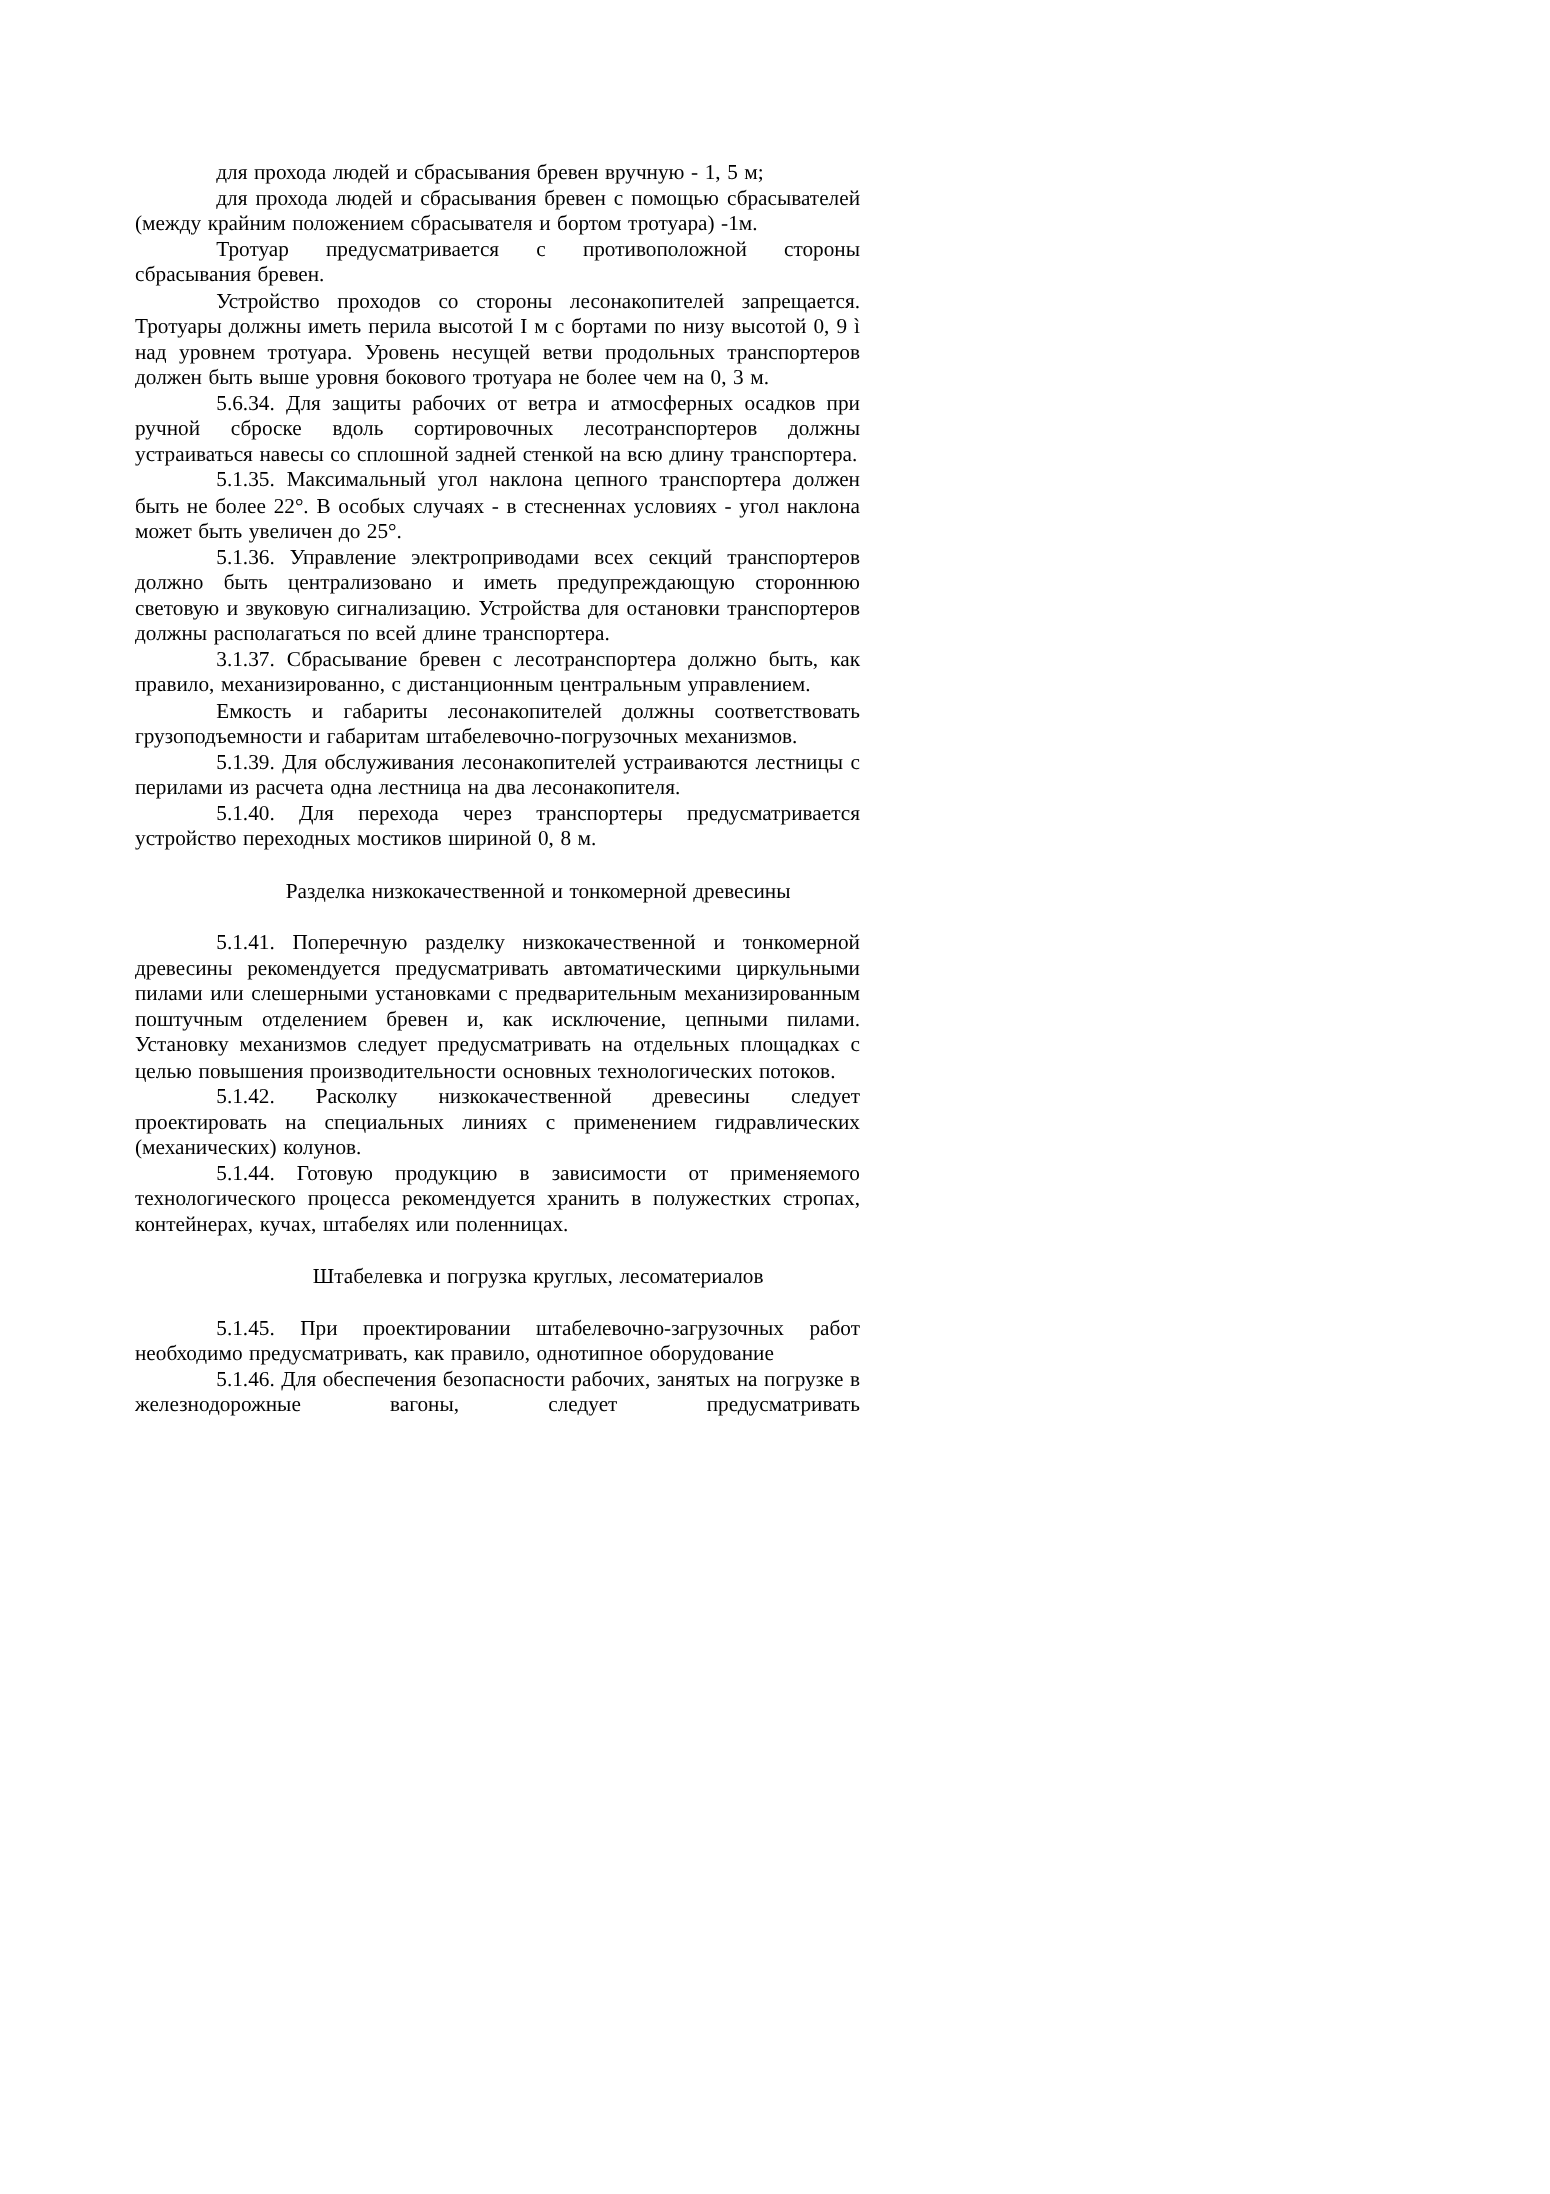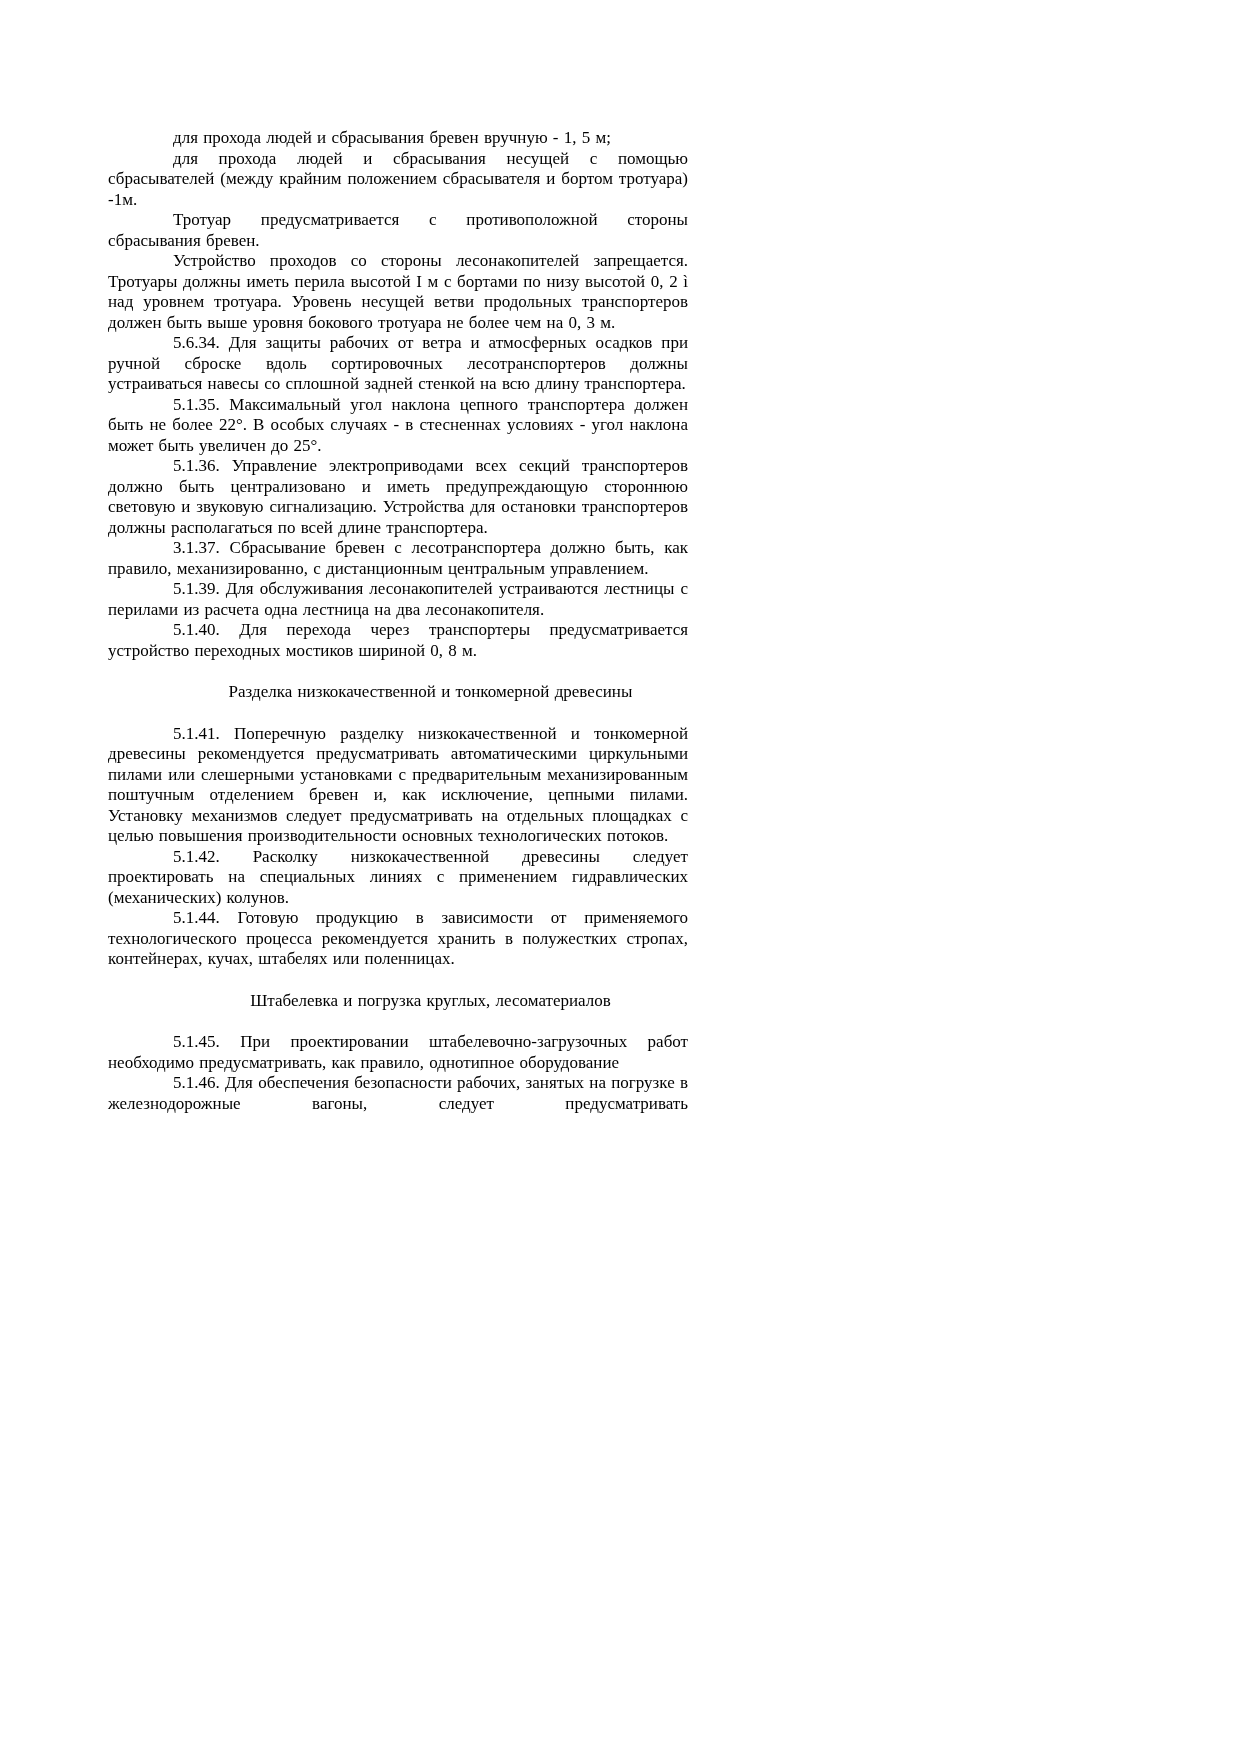--- a/index.html
+++ b/index.html
@@ -45,27 +45,28 @@
   .text-block p.justify-last {
     text-align-last: justify;
   }
 </style>
 </head>
 <body>
 
 <div class="page-canvas">
   <div class="text-block" id="text-block">
       <p>для прохода людей и сбрасывания бревен вручную - 1, 5 м;</p>
-      <p>для прохода людей и сбрасывания несущей с помощью сбрасывателей (между крайним положением сбрасывателя и бортом тротуара) -1м.</p>
+      <p>для прохода людей и сбрасывания бревен с помощью сбрасывателей (между крайним положением сбрасывателя и бортом тротуара) -1м.</p>
       <p>Тротуар предусматривается с противоположной стороны сбрасывания бревен.</p>
-      <p>Устройство проходов со стороны лесонакопителей запрещается. Тротуары должны иметь перила высотой I м с бортами по низу высотой 0, 2 ì над уровнем тротуара. Уровень несущей ветви продольных транспортеров должен быть выше уровня бокового тротуара не более чем на 0, 3 м.</p>
+      <p>Устройство проходов со стороны лесонакопителей запрещается. Тротуары должны иметь перила высотой I м с бортами по низу высотой 0, 9 ì над уровнем тротуара. Уровень несущей ветви продольных транспортеров должен быть выше уровня бокового тротуара не более чем на 0, 3 м.</p>
       <p>5.6.34. Для защиты рабочих от ветра и атмосферных осадков при ручной сброске вдоль сортировочных лесотранспортеров должны устраиваться навесы со сплошной задней стенкой на всю длину транспортера.</p>
       <p>5.1.35. Максимальный угол наклона цепного транспортера должен быть не более 22°. В особых случаях - в стесненнах условиях - угол наклона может быть увеличен до 25°.</p>
       <p>5.1.36. Управление электроприводами всех секций транспортеров должно быть централизовано и иметь предупреждающую стороннюю световую и звуковую сигнализацию. Устройства для остановки транспортеров должны располагаться по всей длине транспортера.</p>
       <p>3.1.37. Сбрасывание бревен с лесотранспортера должно быть, как правило, механизированно, с дистанционным центральным управлением.</p>
+      <p>Емкость и габариты лесонакопителей должны соответствовать грузоподъемности и габаритам  штабелевочно-погрузочных механизмов.</p>
       <p>5.1.39. Для обслуживания лесонакопителей устраиваются лестницы с перилами из расчета одна лестница на два лесонакопителя.</p>
       <p>5.1.40. Для перехода через транспортеры предусматривается устройство переходных мостиков шириной 0, 8 м.</p>
       <p class="heading">Разделка низкокачественной и тонкомерной древесины</p>
       <p>5.1.41. Поперечную разделку низкокачественной и тонкомерной древесины рекомендуется предусматривать автоматическими циркульными пилами или слешерными установками с предварительным механизированным поштучным отделением бревен и, как исключение, цепными пилами. Установку механизмов следует предусматривать на отдельных площадках с целью повышения производительности основных технологических потоков.</p>
       <p>5.1.42. Расколку низкокачественной древесины следует проектировать на специальных линиях с применением гидравлических (механических) колунов.</p>
       <p>5.1.44. Готовую продукцию в зависимости от применяемого технологического процесса рекомендуется хранить в полужестких стропах, контейнерах, кучах, штабелях или поленницах.</p>
       <p class="heading">Штабелевка и погрузка круглых, лесоматериалов</p>
       <p>5.1.45. При проектировании штабелевочно-загрузочных работ необходимо предусматривать, как правило, однотипное оборудование</p>
       <p class="justify-last">5.1.46. Для обеспечения безопасности рабочих, занятых на погрузке в железнодорожные вагоны, следует предусматривать</p>
     </div>

